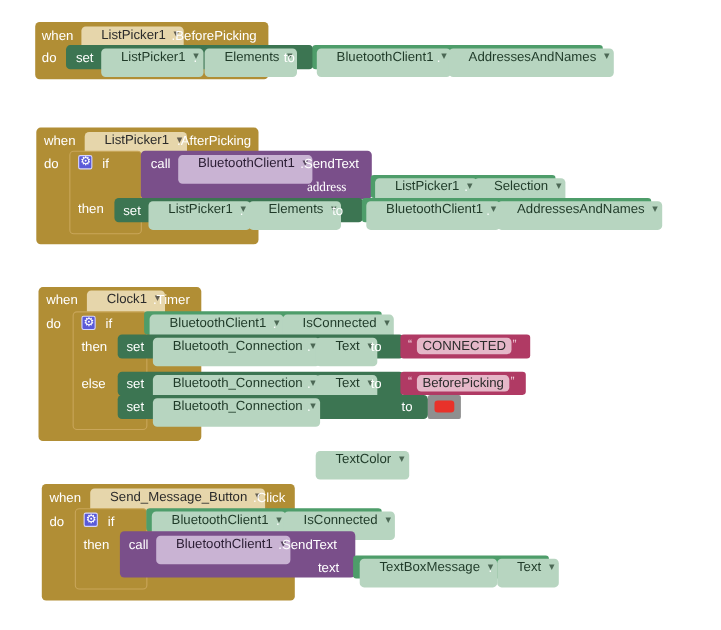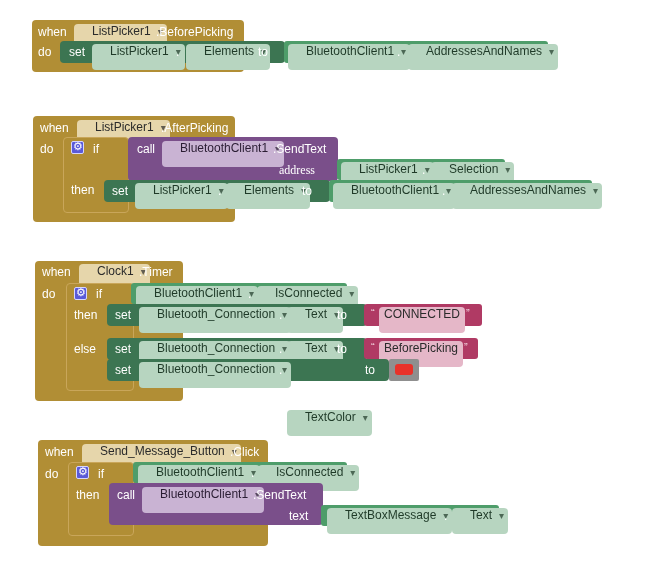--- a/index.html
+++ b/index.html
@@ -12,21 +12,21 @@
   .purple { background:#7a4f8a; border-radius:4px; }
   .pink { background:#b03a64; border-radius:3px; }
   .gray { background:#8f8f8f; border-radius:2px; }
   .lbl { position:absolute; font-size:12px; line-height:14px; color:#fff; white-space:nowrap; }
   .dd { position:absolute; height:26px; line-height:15px; border-radius:4px; padding:0 16px 0 18px;
         font-size:12px; white-space:nowrap; box-sizing:border-box; }
   .dd::after { content:"\25BE"; position:absolute; right:4px; top:0; font-size:10px; opacity:.7; }
   .dd-ev { background:#e6d6ab; color:#2b2b2b; }
   .dd-g { background:#b7d5c0; color:#1f3a28; }
   .dd-p { background:#c9b3d3; color:#2a1d33; }
-  .str { position:absolute; height:26px; line-height:15px; border-radius:4px; padding:0 5px;
+  .str { position:absolute; height:15px; line-height:15px; border-radius:4px; padding:0 5px;
          background:#e5b7c8; color:#2b2b2b; font-size:12px; white-space:nowrap; }
   .quote { position:absolute; font-size:11px; color:#f3d6e0; }
   .gear { position:absolute; width:13px; height:13px; background:#5a5ad8; border-radius:2px;
           border:1px solid #d5d5ff; box-sizing:border-box; }
   .gear::after { content:"\2699"; position:absolute; left:1px; top:-2px; font-size:11px; color:#fff; }
   .swatch { position:absolute; width:18px; height:11px; background:#e8322a; border-radius:3px; }
   .dot { position:absolute; font-size:12px; color:#fff; }
 </style>
 </head>
 <body>

